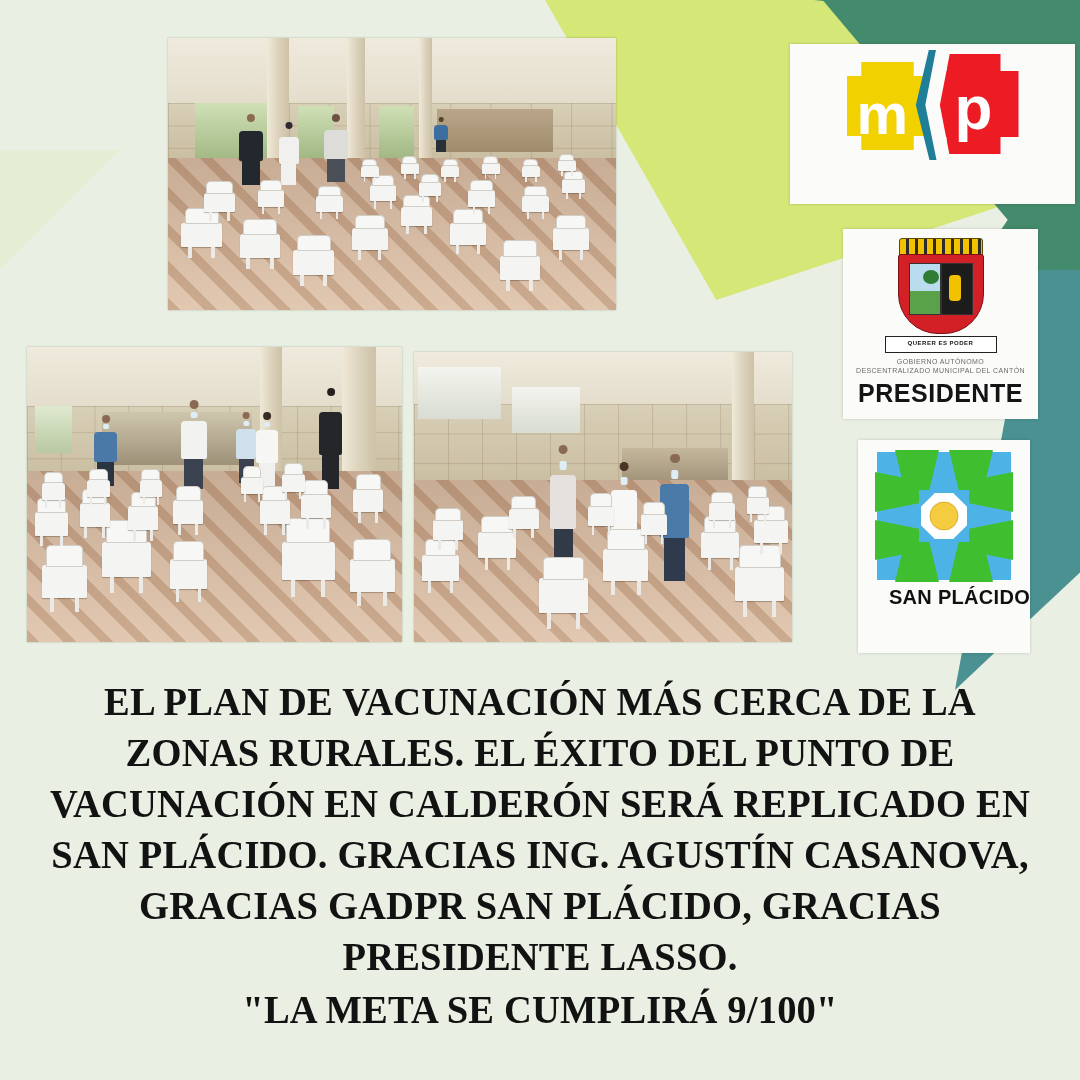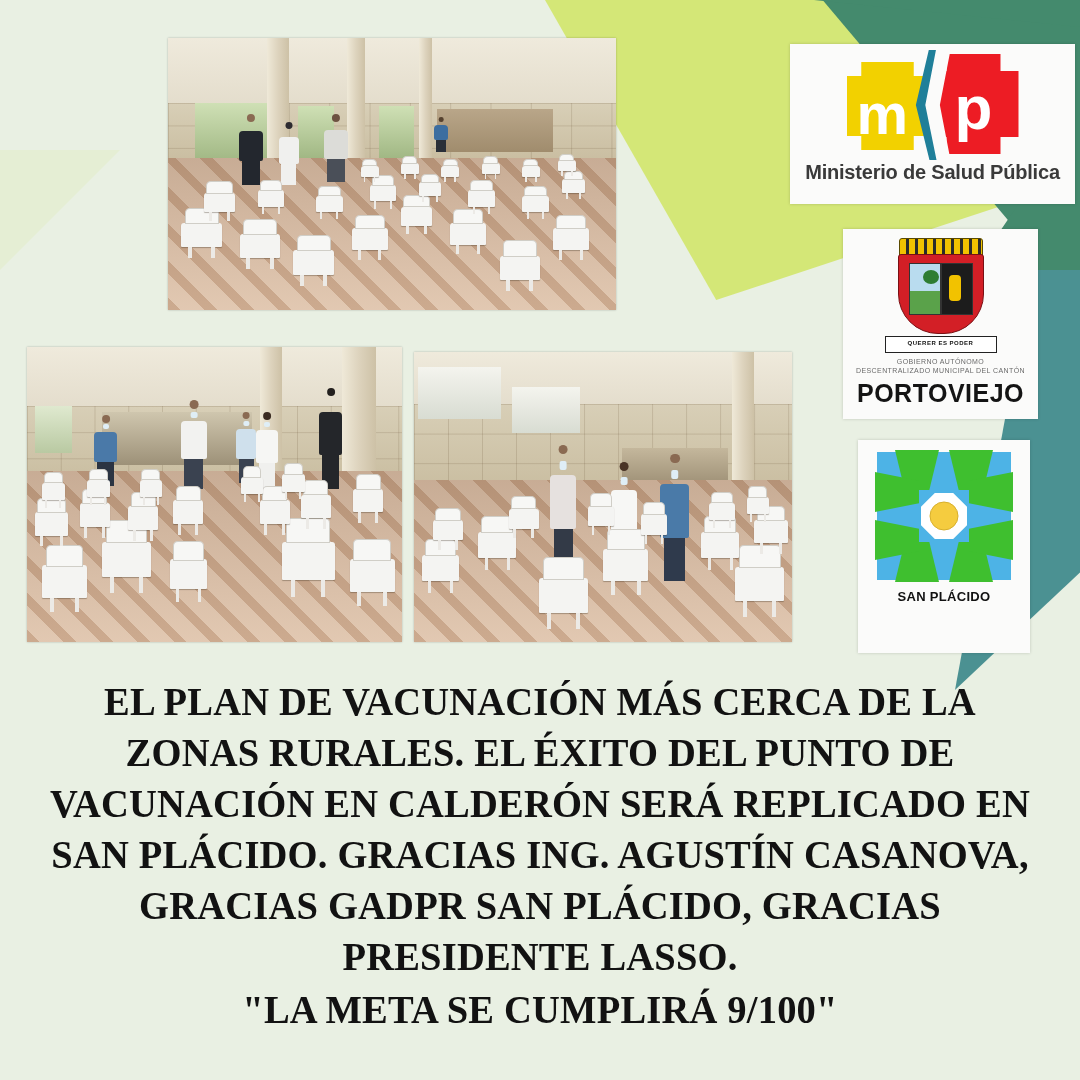--- a/index.html
+++ b/index.html
@@ -134,22 +134,22 @@
   .gad-mark{position:relative;width:150px;height:140px;margin:6px auto 0;}
   .gad-blue{position:absolute;inset:6px 8px;background:#4db3e6;}
   .gad-arm{position:absolute;background:#3fbf2f;}
   .gad-core{position:absolute;left:50%;top:50%;transform:translate(-50%,-50%);
     width:46px;height:46px;background:#fff;
     clip-path:polygon(30% 0,70% 0,100% 30%,100% 70%,70% 100%,30% 100%,0 70%,0 30%);}
   .gad-sun{position:absolute;left:50%;top:50%;transform:translate(-50%,-50%);
     width:27px;height:27px;border-radius:50%;background:#f5cc3f;border:1px solid #d8b02c;}
   .gad-title{text-align:center;font-family:"Liberation Sans",sans-serif;font-weight:700;
     font-size:40px;line-height:38px;color:#111;letter-spacing:3px;}
-  .gad-sub{text-align:center;font-family:"Liberation Sans",sans-serif;font-weight:700;
-    font-size:13px;line-height:22px;color:#111;letter-spacing:.3px;}
+  .gad-sub{text-align:right;font-family:"Liberation Sans",sans-serif;font-weight:700;
+    font-size:20px;line-height:22px;color:#111;letter-spacing:.3px;}
 
   
   #headline{position:absolute;left:0;right:0;top:676px;text-align:center;
     font-family:"Liberation Serif",serif;font-weight:700;color:#121212;
     font-size:41px;line-height:51px;letter-spacing:.2px;
     transform:scaleX(.94);transform-origin:center top;}
   #headline .ln{display:block;white-space:nowrap;}
   #headline .last{margin-top:2px;}
 </style>
 </head>
@@ -335,21 +335,20 @@
 
   <div class="logocard" id="logo-msp">
     <div class="msp-mark">
       <div class="msp-yellow"></div>
       <div class="msp-red"></div>
       <div class="msp-wave"></div>
       <div class="msp-wave2"></div>
       <div class="msp-m">m</div>
       <div class="msp-p">p</div>
     </div>
-    <div class="msp-caption">Ministerio de Salud Pública</div>
   </div>
 
   <div class="logocard" id="logo-portoviejo">
     <div class="pv-wrap">
       <div class="pv-crown"></div>
       <div class="pv-shield">
         <div class="pv-quad">
           <div class="pv-q1">
               <div class="pv-tree"></div>
             </div>
@@ -362,21 +361,21 @@
         <div class="pv-motto">
           <span>QUERER</span>
           <span>ES</span>
           <span>PODER</span>
         </div>
       </div>
       <div class="pv-sub">
         <div>GOBIERNO AUTÓNOMO</div>
         <div>DESCENTRALIZADO MUNICIPAL DEL CANTÓN</div>
       </div>
-      <div class="pv-name">PORTOVIEJO</div>
+      <div class="pv-name">PRESIDENTE</div>
     </div>
   </div>
 
   <div class="logocard" id="logo-gad">
     <div class="gad-mark">
       <div class="gad-blue"></div>
       <div class="gad-arm" style="left:26px;top:4px;width:44px;height:40px;clip-path:polygon(0 0,100% 0,78% 100%,22% 100%);"></div>
       <div class="gad-arm" style="left:80px;top:4px;width:44px;height:40px;clip-path:polygon(0 0,100% 0,78% 100%,22% 100%);"></div>
       <div class="gad-arm" style="left:26px;top:96px;width:44px;height:40px;clip-path:polygon(22% 0,78% 0,100% 100%,0 100%);"></div>
       <div class="gad-arm" style="left:80px;top:96px;width:44px;height:40px;clip-path:polygon(22% 0,78% 0,100% 100%,0 100%);"></div>

